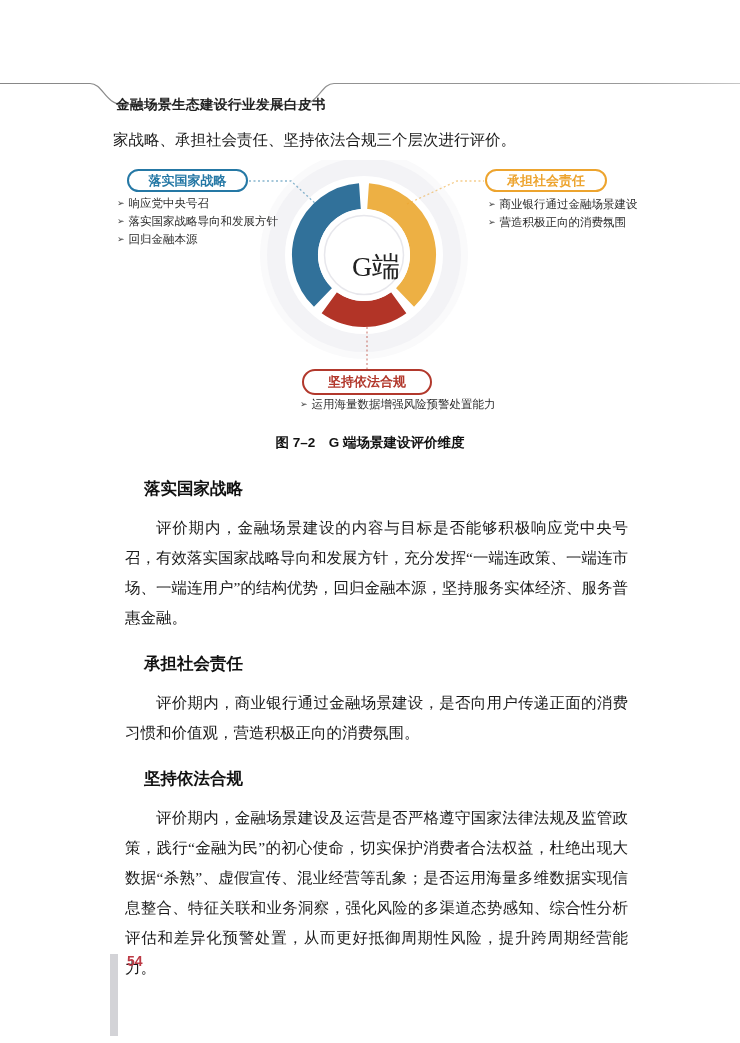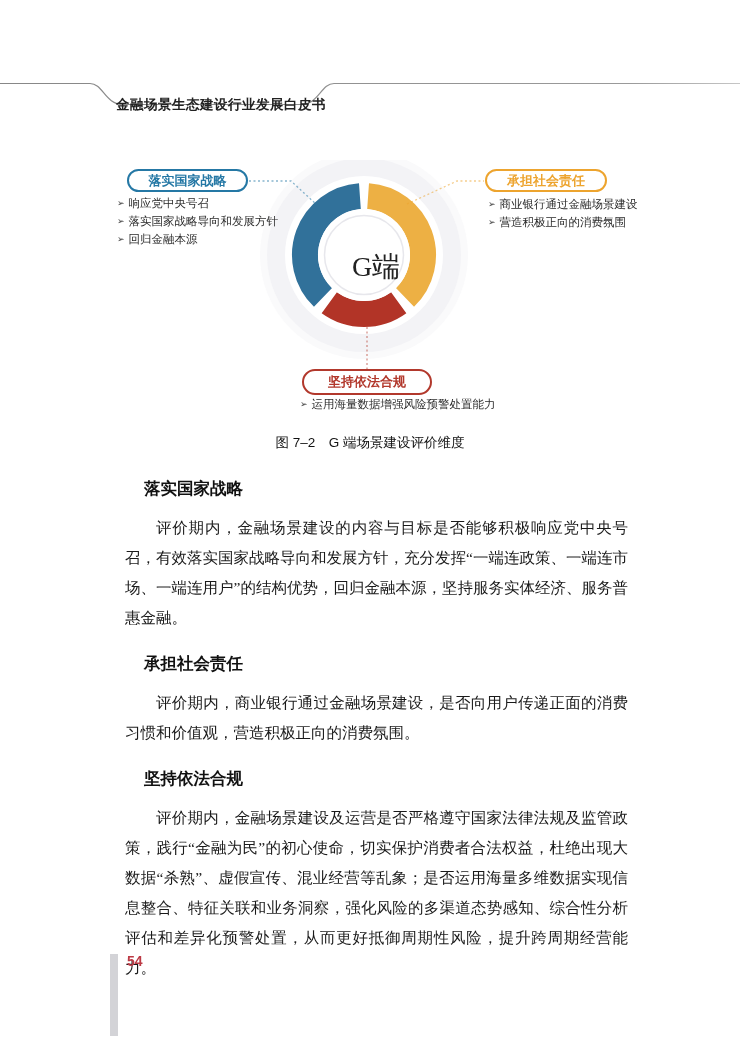--- a/index.html
+++ b/index.html
@@ -42,21 +42,21 @@
   .pill-compliance     { left:302px; top:209px; width:130px; height:26px; line-height:21px; border-width:2.5px; }
   .bullets { position:absolute; font-size:11.5px; line-height:17px; color:#2b2b2b; }
   .bullets-strategy       { left:117px; top:35px; }
   .bullets-responsibility { left:488px; top:36px; }
   .bullets-compliance     { left:300px; top:236px; }
   .bullet-row { white-space:nowrap; }
   .bullet-arrow { font-size:9px; margin-right:4px; color:#3a3a3a; position:relative; top:-1px; }
   .caption {
     position:absolute; top:433px; left:0; width:740px; text-align:center;
     font-family:"Liberation Sans","DejaVu Sans",sans-serif;
-    font-weight:normal; font-size:13.5px; line-height:20px; color:#111;
+    font-weight:bold; font-size:13.5px; line-height:20px; color:#111;
   }
   
   .sections { position:absolute; top:458px; left:113px; width:515px; }
   .section-heading {
     margin:20px 0 0 0; padding-left:31px;
     font-family:"Liberation Sans","DejaVu Sans",sans-serif;
     font-weight:bold; font-size:16.5px; line-height:20px; color:#111;
   }
   .para {
     margin:15px 0 0 12px; font-size:15.5px; line-height:30px;
@@ -80,20 +80,21 @@
       <linearGradient id="hg" x1="0" y1="0" x2="1" y2="0">
         <stop offset="0" stop-color="#878787"></stop>
         <stop offset="0.85" stop-color="#9a9a9a"></stop>
         <stop offset="1" stop-color="#c6c6c6"></stop>
       </linearGradient>
     </defs>
     <path d="M0,83.5 H90 C103,83.5 105,104.5 123,104.5 H301 C319,104.5 321,83.5 334,83.5 H740" fill="none" stroke="url(#hg)" stroke-width="1.2"></path>
   </svg>
   <div class="header-title">金融场景生态建设行业发展白皮书</div>
 
+  <p class="intro">家战略、承担社会责任、坚持依法合规三个层次进行评价。</p>
 
   <div class="figure-area">
     <svg class="donut-svg" width="740" height="272">
 
       <circle cx="364" cy="95" r="104" fill="#fafafb"></circle>
       <circle cx="364" cy="95" r="97" fill="#f3f3f6"></circle>
       <circle cx="364" cy="95" r="79" fill="#ffffff"></circle>
 
       <path d="M323.0,137.4 A59,59 0 0 1 359.9,36.1" fill="none" stroke-width="26" stroke="#31719a"></path>
       <path d="M368.1,36.1 A59,59 0 0 1 405.0,137.4" fill="none" stroke-width="26" stroke="#edb044"></path>

